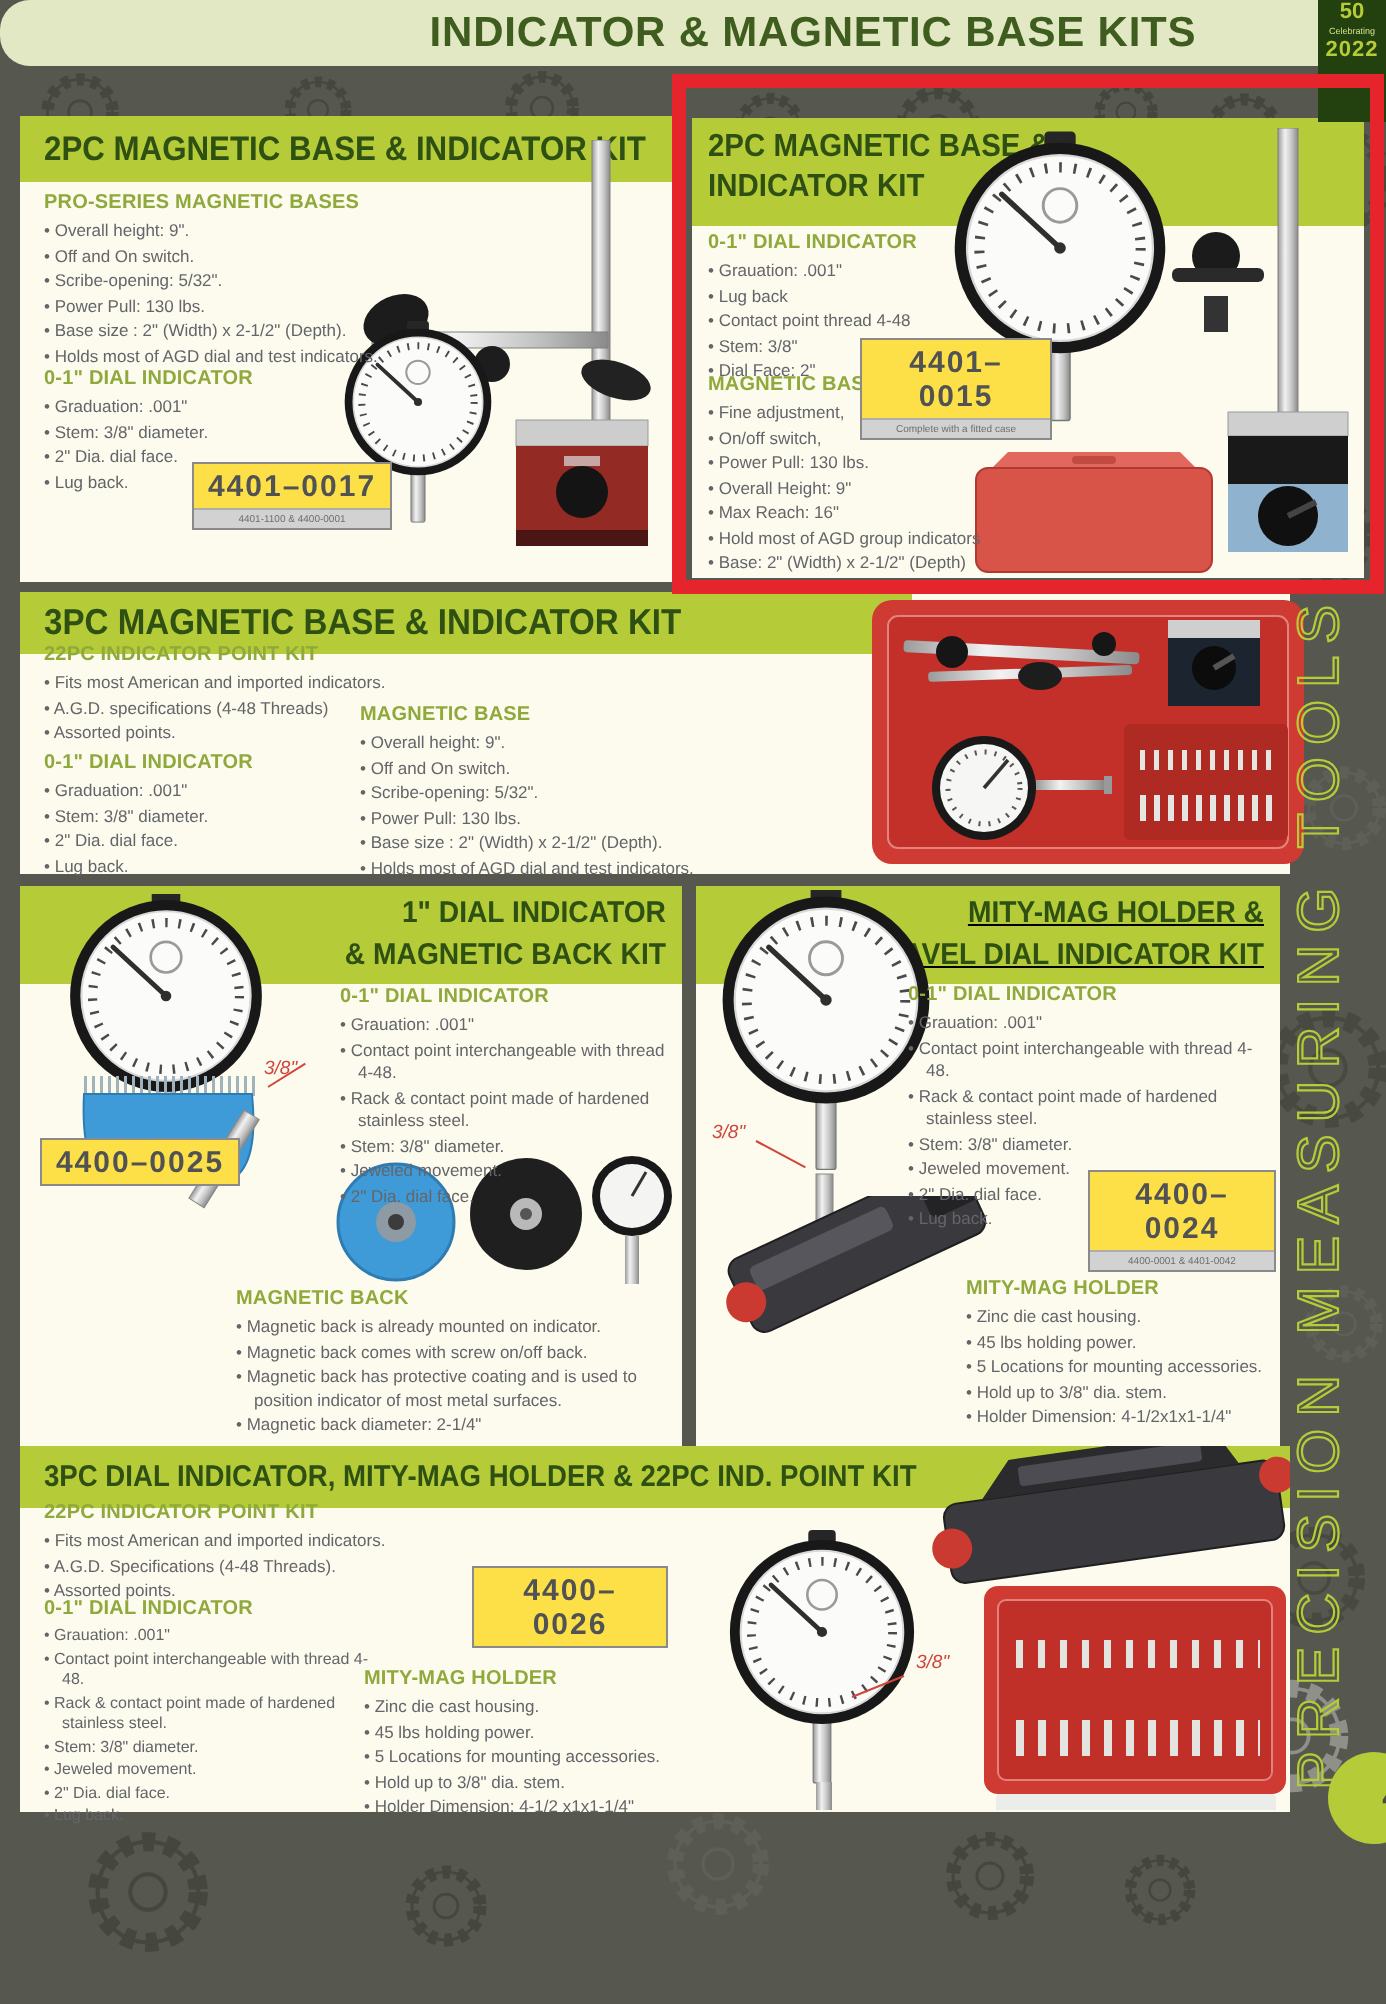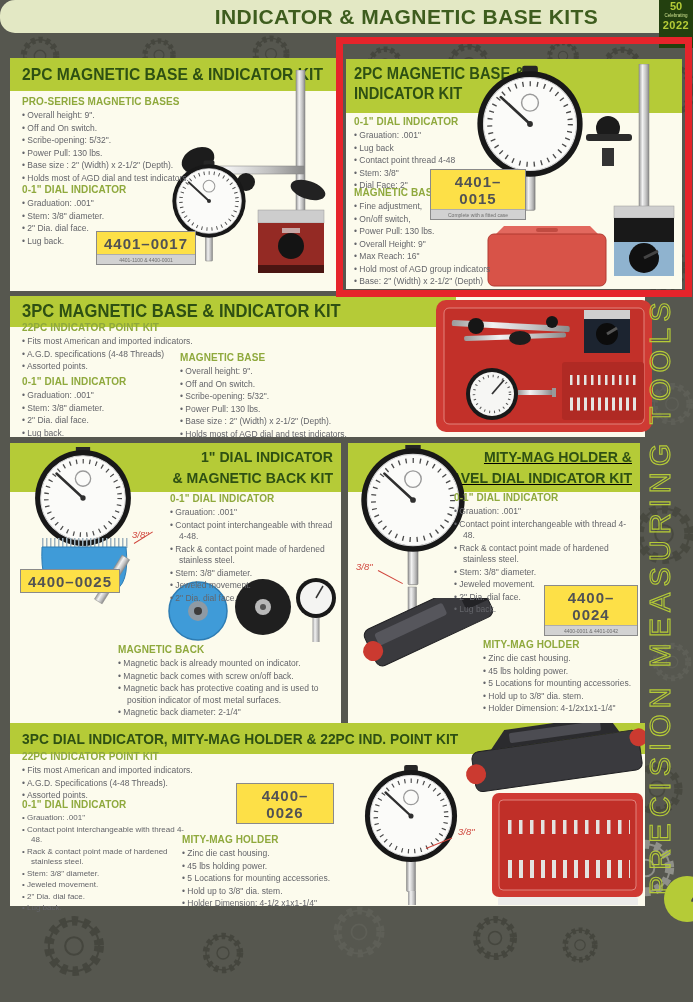--- a/index.html
+++ b/index.html
@@ -3,21 +3,21 @@
 <meta charset="utf-8">
 <style>
   html,body{margin:0;padding:0;background:#3a3b36;}
   #page{position:relative;width:693px;height:1002px;background:#56574f;overflow:hidden;
         font-family:"Liberation Sans",sans-serif;}
 
   
   .header-band{position:absolute;left:0;top:0;width:693px;height:33px;background:#e3e8c4;z-index:2;border-radius:15px;}
   .header-title{line-height:33px;font-size:21px;font-weight:bold;color:#3e5d1e;
                 text-align:center;padding-left:120px;letter-spacing:.4px;white-space:nowrap;}
-  .badge{position:absolute;right:0;top:0;width:34px;height:48px;background:#23400f;z-index:3;
+  .badge{position:absolute;right:0;top:0;width:34px;height:61px;background:#23400f;z-index:3;
          text-align:center;overflow:hidden;}
   .badge-num{font-size:11px;font-weight:bold;color:#b5cb37;line-height:13px;}
   .badge-label{font-size:4.5px;color:#cde08e;line-height:6px;}
   .badge-year{font-size:11px;font-weight:bold;color:#b5cb37;letter-spacing:.5px;line-height:13px;}
 
   
   .bg-gears{position:absolute;left:0;top:0;z-index:0;}
 
   
   .card{position:absolute;background:#fcfbed;z-index:1;}

